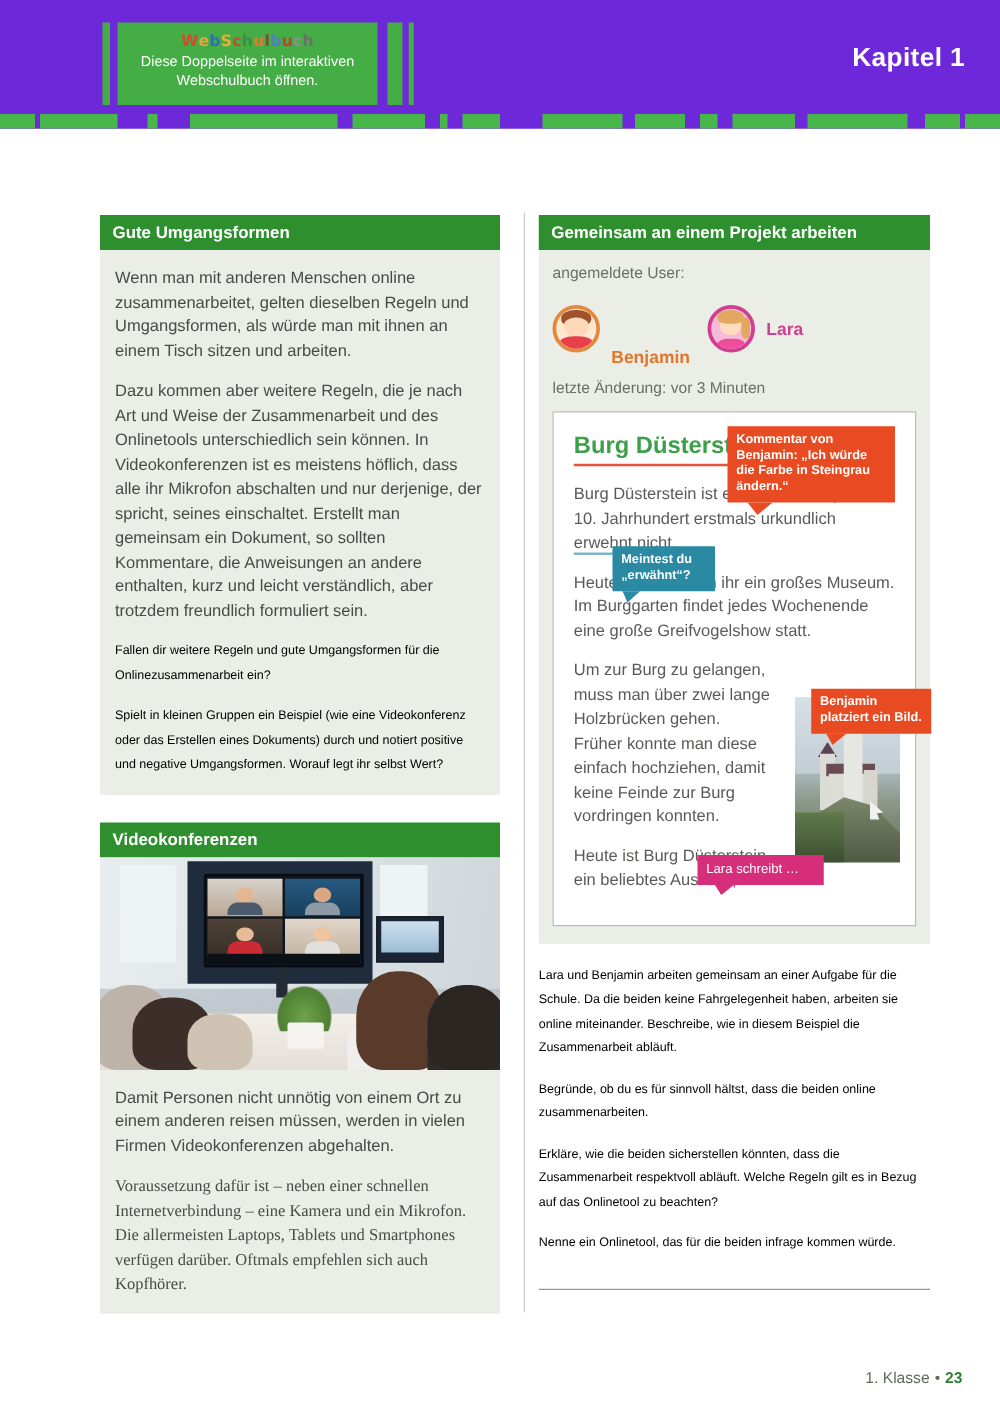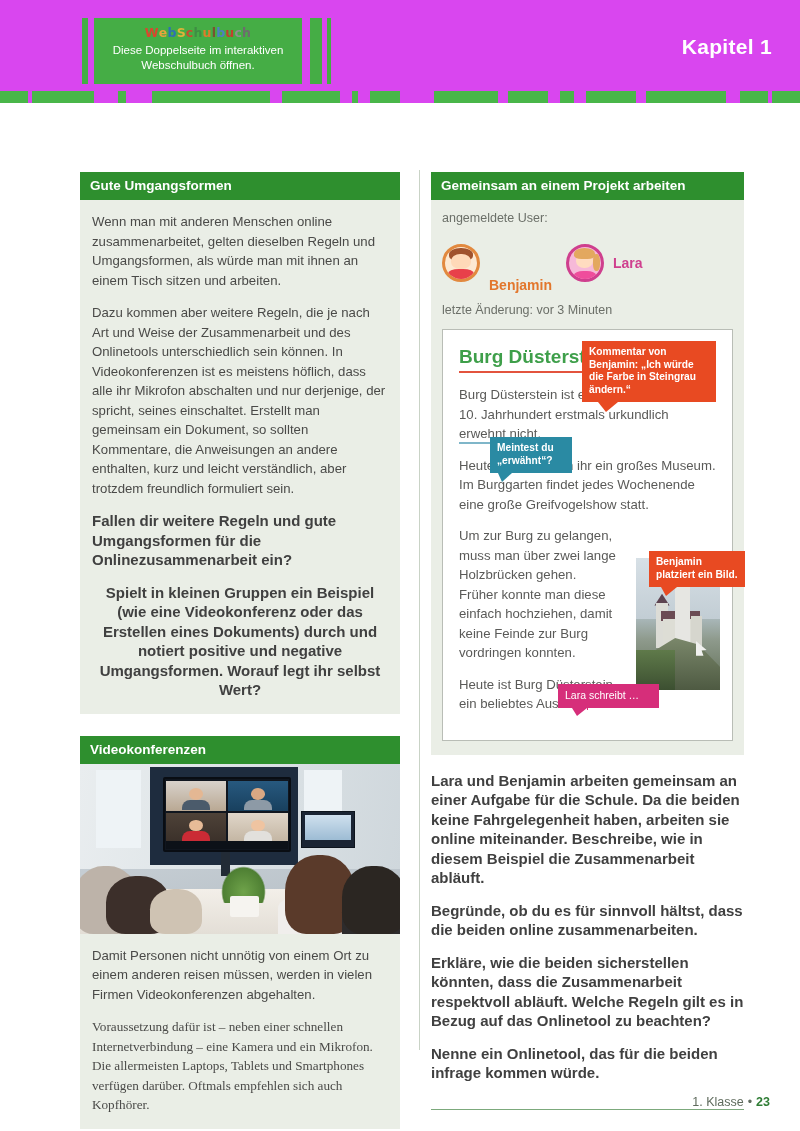--- a/index.html
+++ b/index.html
@@ -7,21 +7,21 @@
     width: 800px; height: 1131px;
     font-family: "Liberation Sans", sans-serif;
     background: #ffffff;
     overflow: hidden;
   }
   .page { position: relative; width: 800px; height: 1131px; background: #ffffff; }
 
   
   .header {
     position: absolute; left: 0; top: 0; width: 800px; height: 103px;
-    background: #d946ef;
+    background: #6d28d9;
   }
   .header-deco-strip {
     position: absolute; left: 0; bottom: 0; width: 800px; height: 12px;
     overflow: hidden;
   }
   .deco-block { position: absolute; bottom: 0; height: 12px; background: #49b649; }
 
   .webbook-badge {
     position: absolute; left: 94px; top: 18px; width: 208px; height: 66px;
     background: #45ad45; display: flex; flex-direction: column;
@@ -63,24 +63,24 @@
   }
   .section-body {
     background: #eaeee6; padding: 12px 12px 14px;
   }
   p.body-text {
     color: #4a4a48; font-size: 13.2px; line-height: 19.5px;
     margin-bottom: 13px; text-align: left;
   }
   p.body-text:last-child { margin-bottom: 0; font-family: Liberation Serif, serif; }
   p.task-text {
-    color: #404040; font-size: 15px; line-height: 19.5px;
-    font-weight: bold; margin-bottom: 13px;
-  }
-  p.task-text:last-child { margin-bottom: 0; text-align: center; }
+    color: #000000; font-size: 10px; line-height: 19.5px;
+    font-weight: normal; margin-bottom: 13px;
+  }
+  p.task-text:last-child { margin-bottom: 0; }
 
   
   .photo-vk {
     width: 320px; height: 170px; position: relative; overflow: hidden;
     background: linear-gradient(170deg,#dfe4e7 0%, #c6ced4 45%, #b3bcc3 100%);
   }
   .vk-wall { position: absolute; left:0; top:0; width:100%; height:62%;
     background: linear-gradient(100deg,#e9edef 0%, #dfe5e8 40%, #cfd7dc 100%); }
   .vk-darkpanel { position:absolute; left:22%; top:2%; width:46%; height:58%;
     background:#1e2c3e; }

